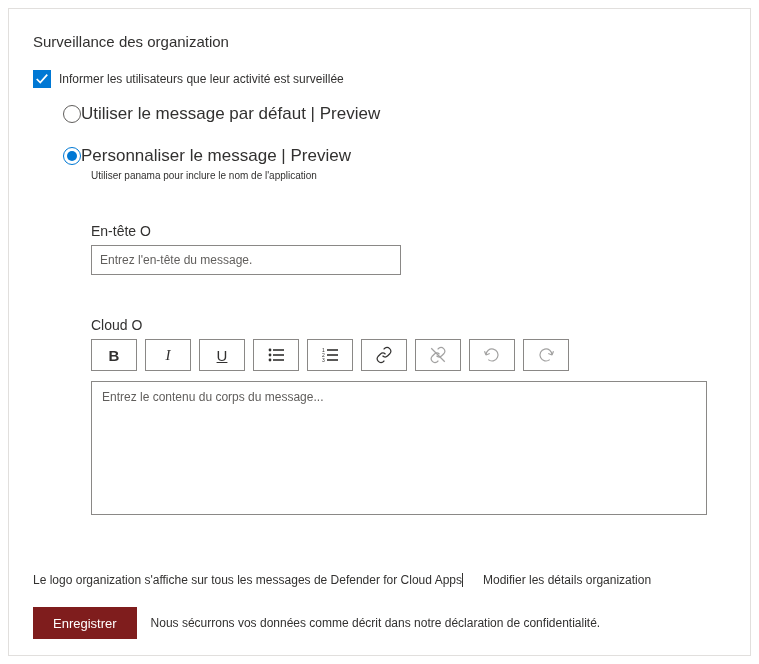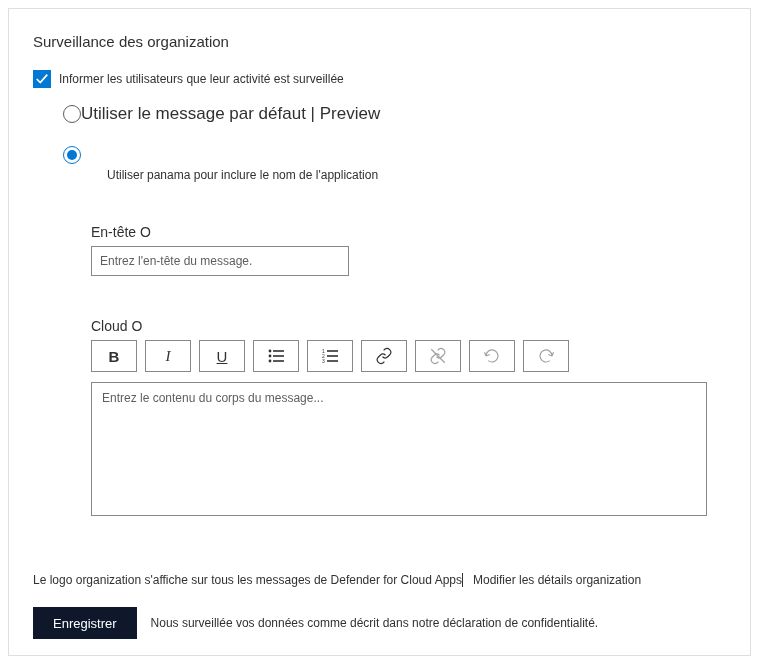--- a/index.html
+++ b/index.html
@@ -64,34 +64,34 @@
       height: 10px;
       background: #0078d4;
       border-radius: 50%;
     }
     .radio-label {
       font-size: 17px;
       font-weight: 400;
       color: #323130;
     }
     .radio-hint {
-      font-size: 12px;
-      color: #323130;
-      margin-left: 44px;
+      font-size: 10px;
+      color: #323130;
+      margin-left: 28px;
       margin-bottom: 20px;
     }
     .radio-spacer { height: 18px; }
     .field-group { margin-left: 58px; margin-bottom: 14px; margin-top: 42px; }
     .field-label {
       font-size: 14px;
       margin-bottom: 6px;
       display: block;
     }
     .text-input {
-      width: 258px;
+      width: 310px;
       height: 30px;
       border: 1px solid #8a8886;
       padding: 0 8px;
       font-size: 12px;
       font-family: inherit;
       color: #323130;
     }
     .text-input::placeholder { color: #605e5c; }
     .toolbar {
       display: flex;
@@ -132,34 +132,34 @@
       right: 24px;
       bottom: 68px;
       display: flex;
       align-items: center;
       font-size: 12px;
       color: #323130;
     }
     .footer-link {
       color: #323130;
       border-left: 1px solid #323130;
-      padding-left: 10px;
+      padding-left: 20px;
       cursor: pointer;
     }
     .save-row {
       position: absolute;
       left: 24px;
       right: 24px;
       bottom: 16px;
       display: flex;
       align-items: center;
       gap: 14px;
     }
     .save-btn {
-      background: #0f172a;
+      background: #7f1d1d;
       color: #fff;
       border: none;
       height: 32px;
       padding: 0 20px;
       font-size: 13px;
       font-family: inherit;
       cursor: pointer;
     }
     .privacy { font-size: 12px; color: #323130; }
     .bold { font-weight: 700; }
@@ -184,20 +184,21 @@
   </div>
 
   <div class="radio-group">
     <div class="radio-row">
       <div class="radio"></div>
       <span class="radio-label">Utiliser le message par défaut | Preview</span>
     </div>
     <div class="radio-spacer"></div>
     <div class="radio-row">
       <div class="radio checked"></div>
+      <span class="radio-label">Personnaliser le message | Preview</span>
     </div>
     <div class="radio-hint">Utiliser panama pour inclure le nom de l'application</div>
   </div>
 
   <div class="field-group">
     <label class="field-label">En-tête O</label>
     <input type="text" class="text-input" placeholder="Entrez l'en-tête du message." style="">
   </div>
 
   <div class="field-group">
@@ -259,16 +260,16 @@
     <textarea class="body-area" placeholder="Entrez le contenu du corps du message..." style=""></textarea>
   </div>
 
   <div class="footer-row">
     <span>Le logo organization s'affiche sur tous les messages de Defender for Cloud Apps</span>
     <span class="footer-link">Modifier les détails organization</span>
   </div>
 
   <div class="save-row">
     <button class="save-btn">Enregistrer</button>
-    <span class="privacy">Nous surveillée vos données comme décrit dans notre déclaration de confidentialité.</span>
+    <span class="privacy">Nous sécurrons vos données comme décrit dans notre déclaration de confidentialité.</span>
   </div>
 
 </div>
 
 </body></html>

